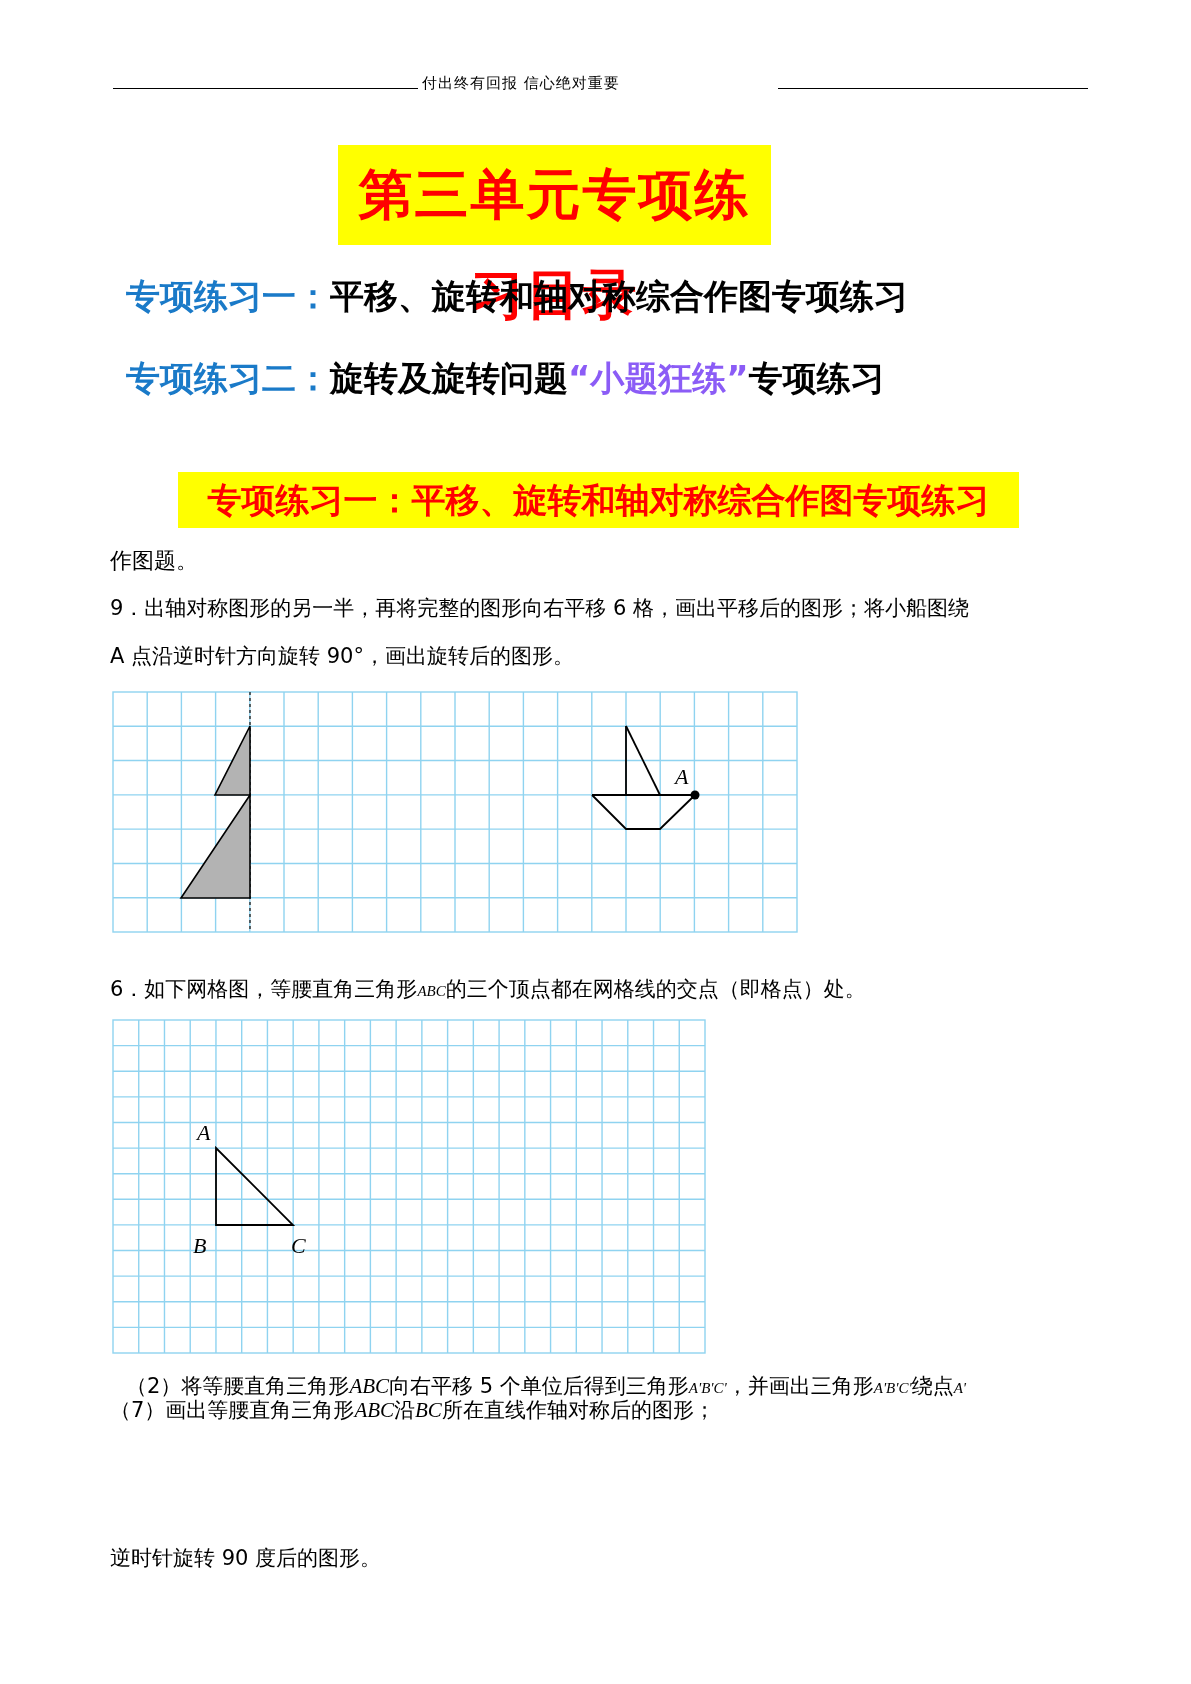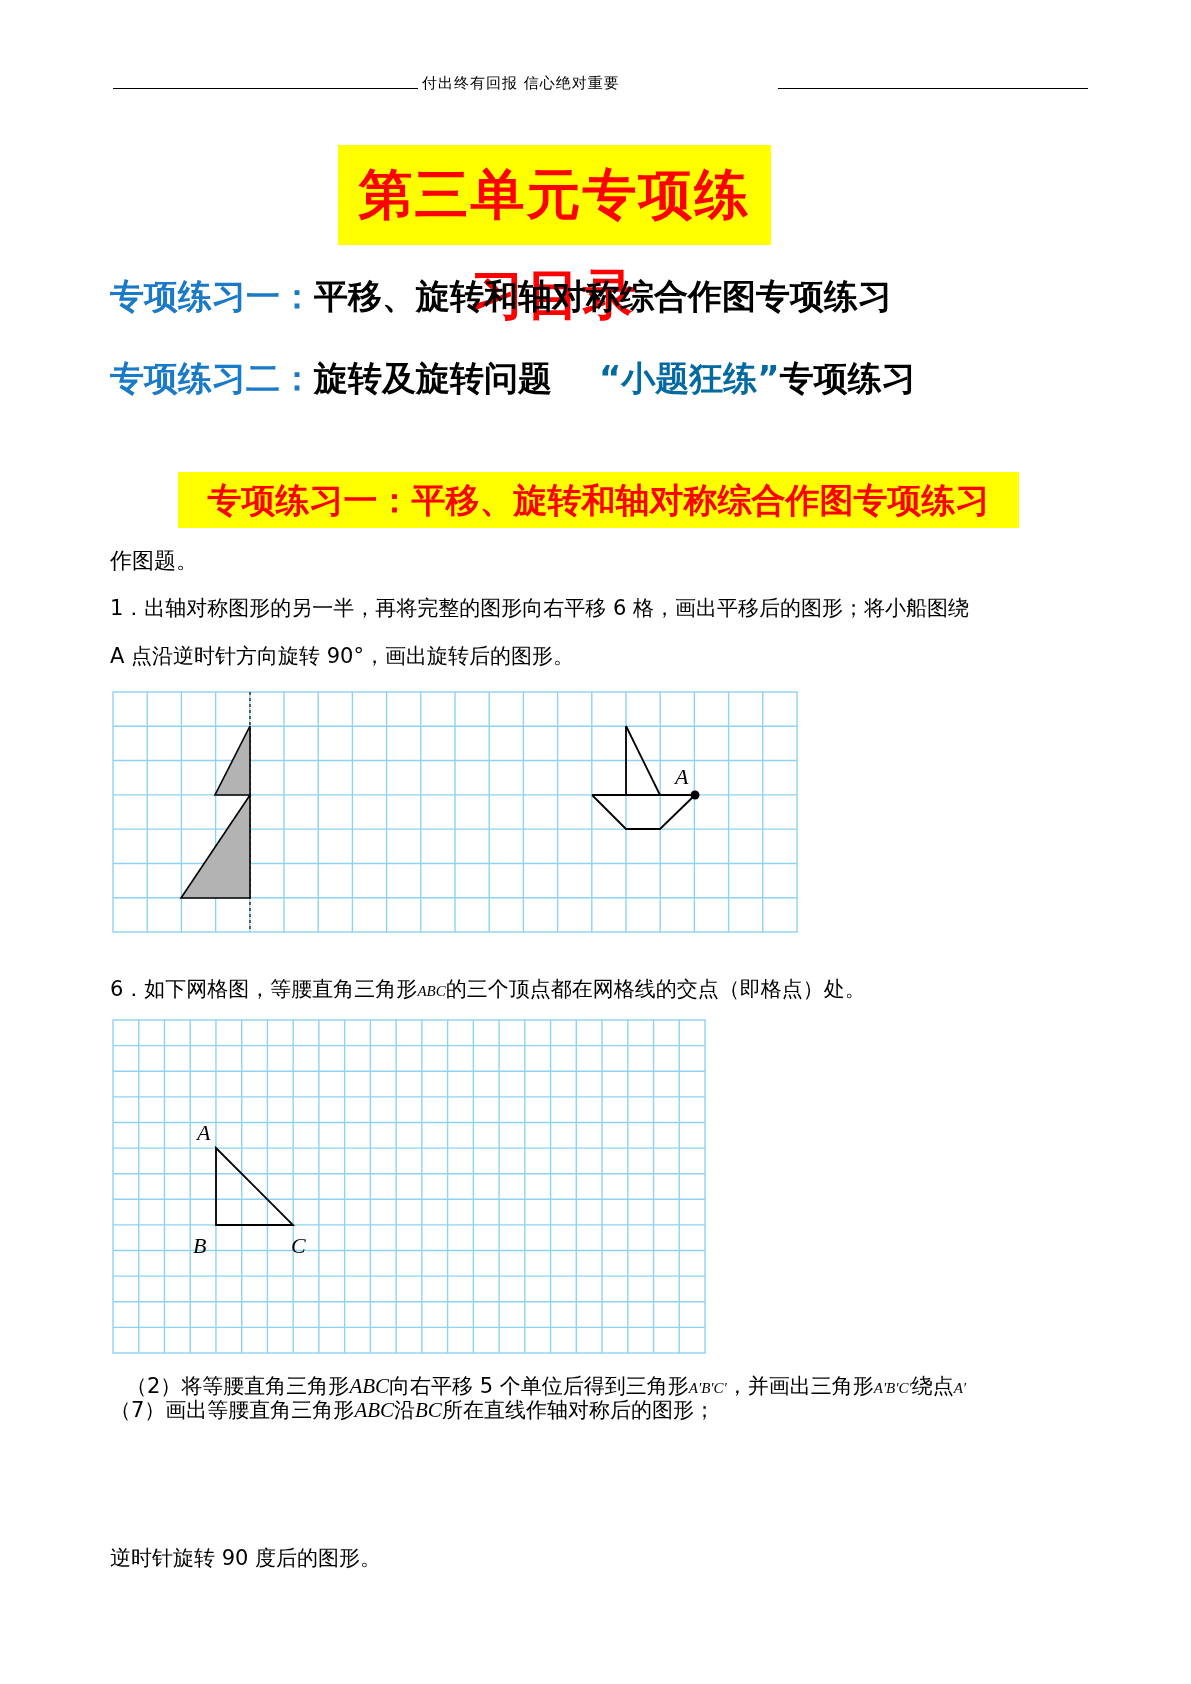--- a/index.html
+++ b/index.html
@@ -7,22 +7,22 @@
          font-family:"DejaVu Serif","Liberation Serif",serif; color:#000; }
   .abs { position:absolute; }
   .header-line { position:absolute; top:88px; height:1px; background:#000; }
   .motto { position:absolute; top:74px; left:422px; font-size:15px; letter-spacing:1px;
            font-family:"DejaVu Serif","Liberation Serif",serif; white-space:nowrap; }
   .main-title { position:absolute; top:145px; left:338px; width:433px; height:100px; background:#ffff00;
                 color:#ff0000; font-size:54px; font-weight:bold; line-height:100px; text-align:center;
                 font-family:"DejaVu Sans","Liberation Sans",sans-serif; letter-spacing:2px; }
   .toc { position:absolute; left:110px; font-size:34px; font-weight:bold; white-space:nowrap;
          font-family:"DejaVu Sans","Liberation Sans",sans-serif; }
-  .toc .lbl { color:#1a7ac8; }
-  .toc .red { color:#0369a1;margin-left:47px; }
+  .toc .lbl { color:#1a7ac8;margin-left:16px; }
+  .toc .red { color:#8b5cf6; }
   .sec-title { position:absolute; top:472px; left:178px; width:841px; height:56px; background:#ffff00;
                color:#ff0000; font-size:34px; font-weight:bold; line-height:56px; text-align:center;
                font-family:"DejaVu Sans","Liberation Sans",sans-serif; white-space:nowrap; }
   .p { position:absolute; left:110px; font-size:21px; white-space:nowrap;
        font-family:"DejaVu Sans","Liberation Sans",sans-serif; }
   .bold { font-weight:normal; }
   .it { font-family:"Liberation Serif","DejaVu Serif",serif; font-style:italic; }
   .small-it { font-family:"Liberation Serif","DejaVu Serif",serif; font-style:italic; font-size:15px; }
   svg text { font-family:"Liberation Serif","DejaVu Serif",serif; font-style:italic; }
 </style>
@@ -39,21 +39,21 @@
   <span class="lbl">专项练习一：</span><span>平移、旋转和轴对称综合作图专项练习</span>
 </div>
 <div class="toc" style="top:356px;">
   <span class="lbl">专项练习二：</span><span>旋转及旋转问题</span><span class="red">“小题狂练”</span><span>专项练习</span>
 </div>
 
 <div class="sec-title">专项练习一：平移、旋转和轴对称综合作图专项练习</div>
 
 <div class="p bold" style="top:546px; font-size:22px;">作图题。</div>
 
-<div class="p" style="top:594px;">1．出轴对称图形的另一半，再将完整的图形向右平移 6 格，画出平移后的图形；将小船图绕</div>
+<div class="p" style="top:594px;">9．出轴对称图形的另一半，再将完整的图形向右平移 6 格，画出平移后的图形；将小船图绕</div>
 <div class="p" style="top:642px;">A 点沿逆时针方向旋转 90°，画出旋转后的图形。</div>
 
 <svg class="abs" style="left:110px; top:689px;" width="692" height="248" viewBox="-3 -3 692 248">
   <g stroke="#8fd3f0" stroke-width="1.4" fill="none">
     <rect x="0" y="0" width="684" height="240"></rect>
     <g id="g1v">
         <line x1="34.2" x2="34.2" y1="0" y2="240"></line>
         <line x1="68.4" x2="68.4" y1="0" y2="240"></line>
         <line x1="102.60000000000001" x2="102.60000000000001" y1="0" y2="240"></line>
         <line x1="136.8" x2="136.8" y1="0" y2="240"></line>

